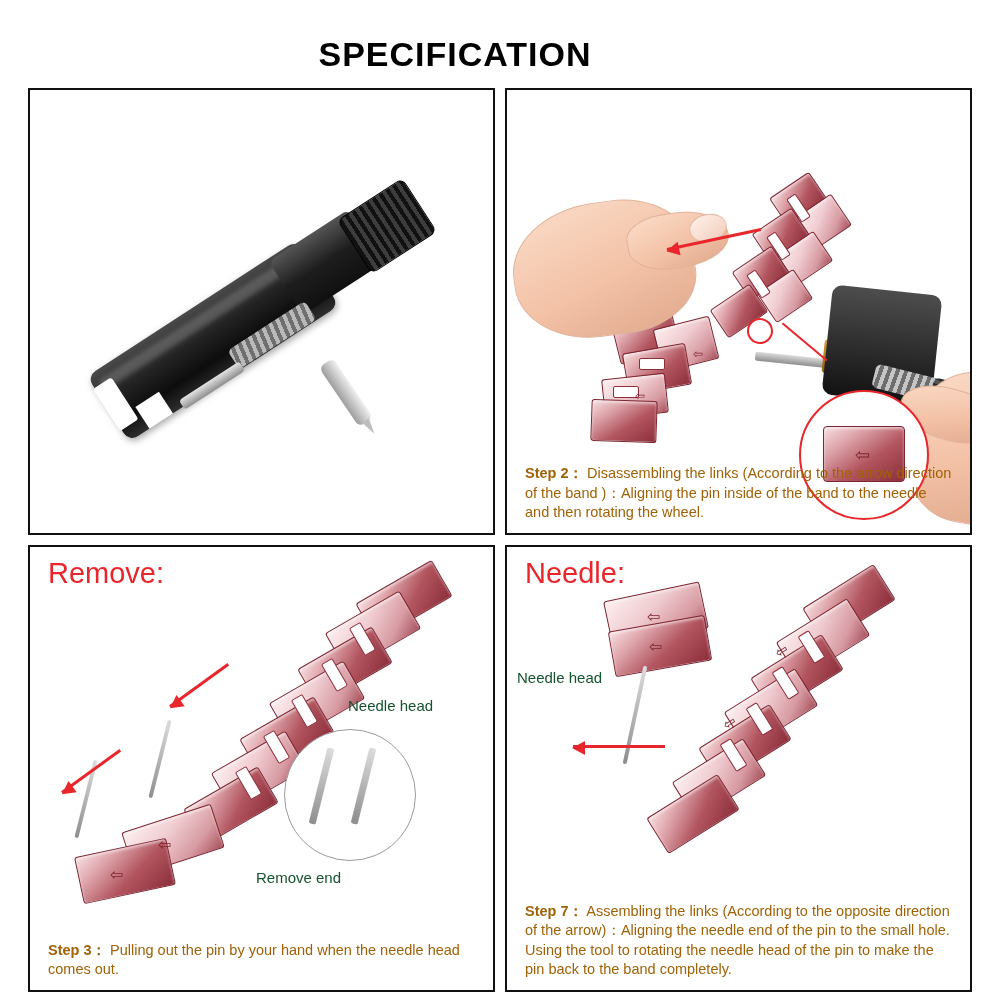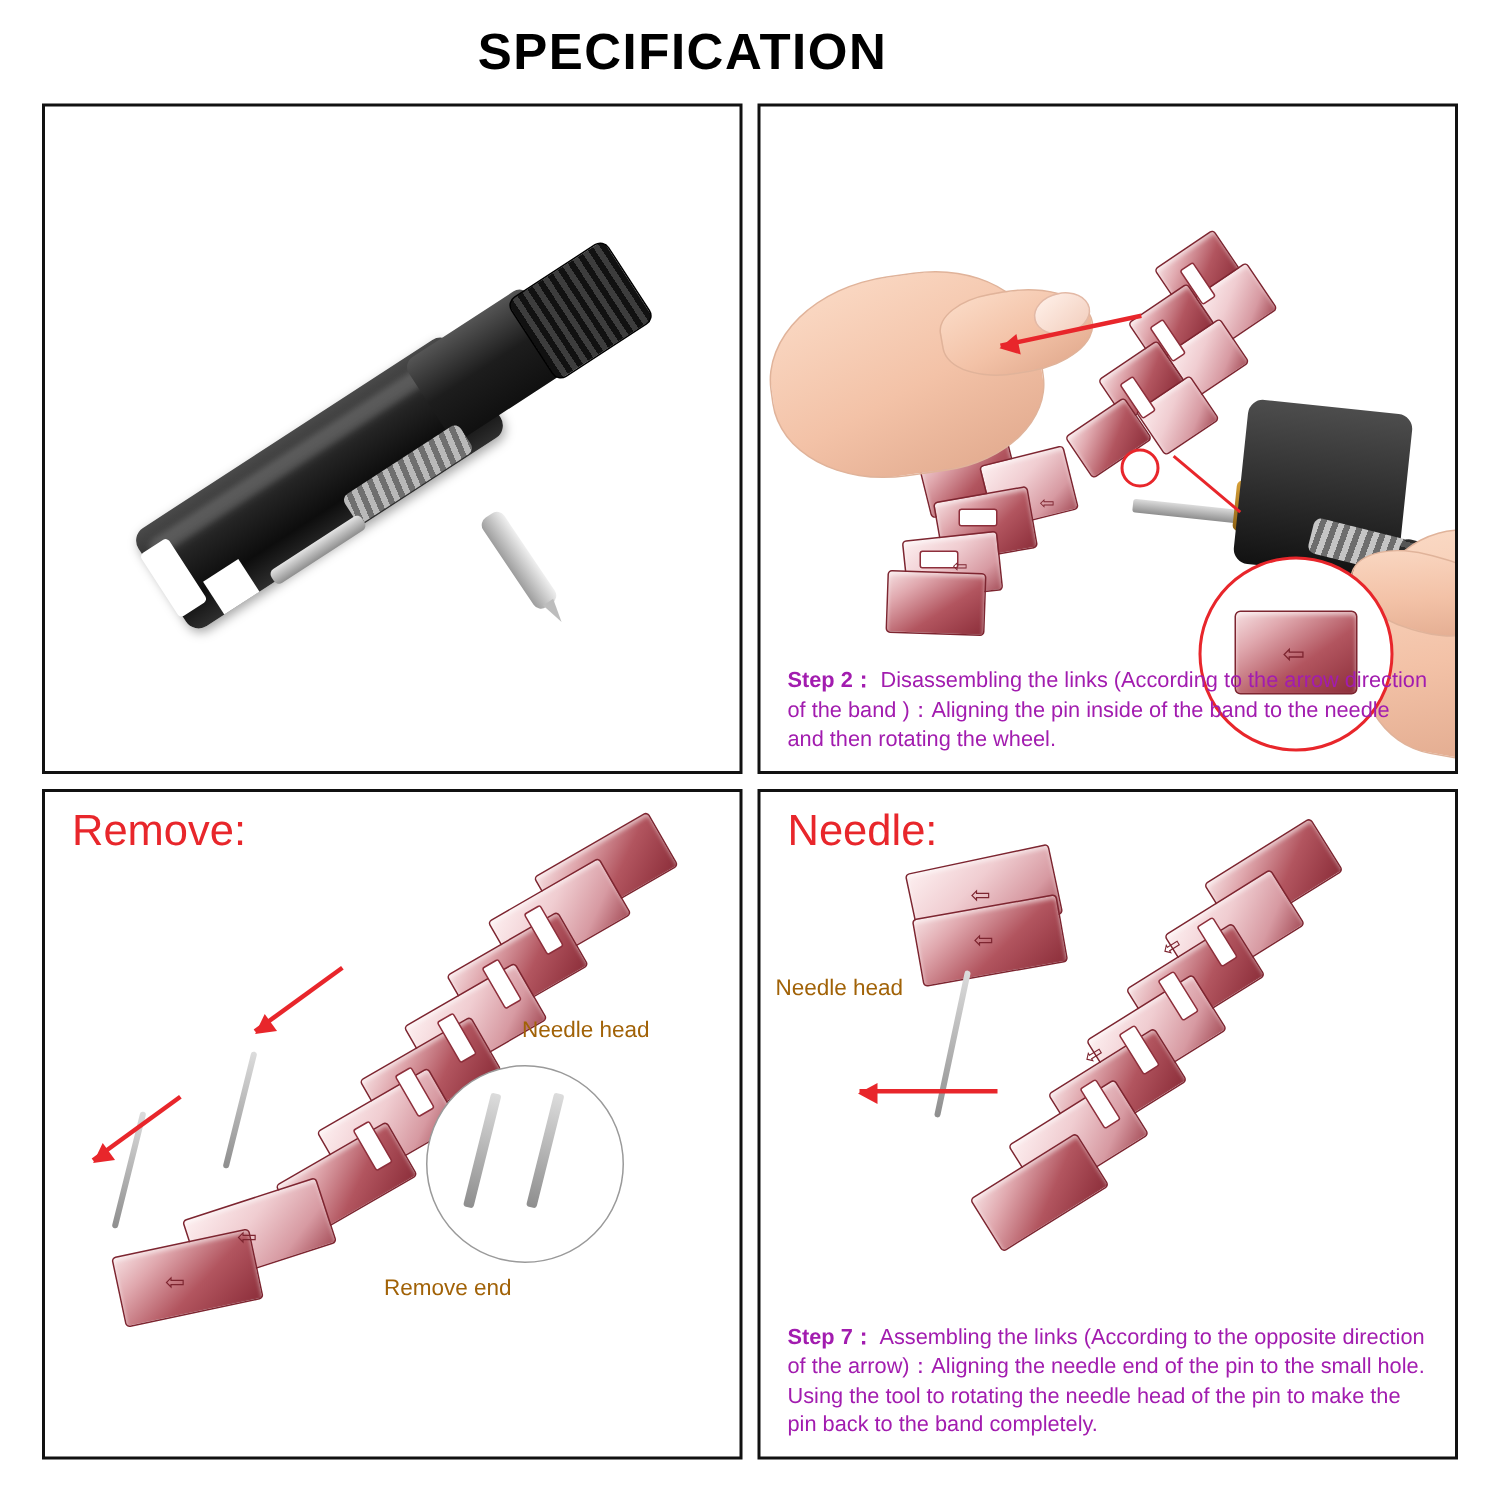--- a/index.html
+++ b/index.html
@@ -12,21 +12,21 @@
     height: 1000px;
     font-family: "Liberation Sans", sans-serif;
     color: #1a1a1a;
     overflow: hidden;
   }
   .page {
     position: relative;
     width: 910px;
     height: 1000px;
     box-sizing: border-box;
-    padding: 10px 28px 22px 28px;
+    padding: 29px 28px 22px 28px;
   }
   .title {
     text-align: center;
     font-size: 34px;
     font-weight: bold;
     letter-spacing: 1px;
     color: #000;
     margin: 6px 0 14px 0;
     font-family: "Liberation Sans", sans-serif;
   }
@@ -49,21 +49,21 @@
     position: relative;
     width: 100%;
     height: 100%;
   }
   .caption {
     position: absolute;
     left: 0; right: 0; bottom: 0;
     padding: 8px 16px 10px 18px;
     font-size: 14.5px;
     line-height: 1.35;
-    color: #a21caf;
+    color: #a16207;
   }
   .caption .step-label { font-weight: bold; }
   .panel-head {
     position: absolute;
     top: 10px;
     left: 18px;
     font-size: 29px;
     color: #e8262b;
     font-family: "Liberation Sans", sans-serif;
   }
@@ -219,21 +219,21 @@
     background: #fff;
   }
   .needle {
     position: absolute;
     background: linear-gradient(180deg,#dcdcdc,#8e8e8e);
     border-radius: 2px;
   }
   .label-text {
     position: absolute;
     font-size: 15px;
-    color: #a16207;
+    color: #14532d;
   }
 </style>
 </head>
 <body>
 
 <div class="page">
 
   <div class="title">SPECIFICATION</div>
 
   <div class="grid">
@@ -333,20 +333,24 @@
         <div class="arrow" style="left:140px;top:158px;width:72px;transform:rotate(-36deg);"></div>
         <div class="arrow" style="left:32px;top:244px;width:72px;transform:rotate(-36deg);"></div>
 
         <div class="label-text" style="left:318px;top:150px;">Needle head</div>
         <div class="zoom-circle-plain" style="left:254px;top:182px;width:130px;height:130px;"></div>
         <div class="needle" style="left:288px;top:200px;width:7px;height:78px;transform:rotate(14deg);"></div>
         <div class="needle" style="left:330px;top:200px;width:7px;height:78px;transform:rotate(14deg);"></div>
         <div class="label-text" style="left:226px;top:322px;">Remove end</div>
       </div>
 
+      <div class="caption">
+        <span class="step-label">Step 3：</span>
+        <span>Pulling out the pin by your hand when the needle head comes out.</span>
+      </div>
     </div>
 
     <div class="panel">
       <div class="panel-head">Needle:</div>
       <div class="art">
 
         <div class="link light" style="left:100px;top:44px;width:96px;height:46px;transform:rotate(-12deg);"></div>
         <div class="link" style="left:104px;top:76px;width:96px;height:44px;transform:rotate(-10deg);"></div>
         <div class="glyph" style="left:140px;top:62px;font-size:16px;">⇦</div>
         <div class="glyph" style="left:142px;top:92px;font-size:16px;">⇦</div>

